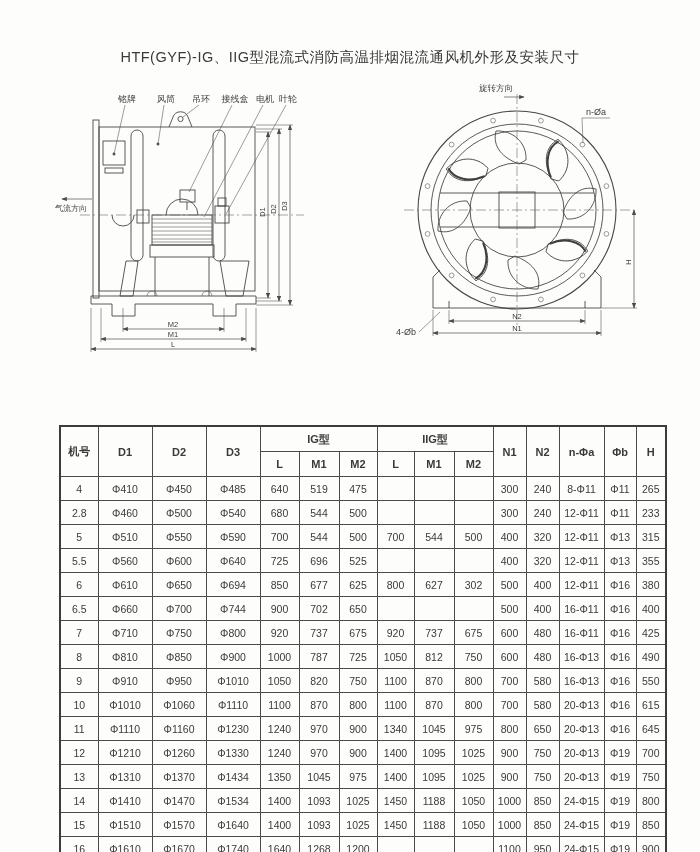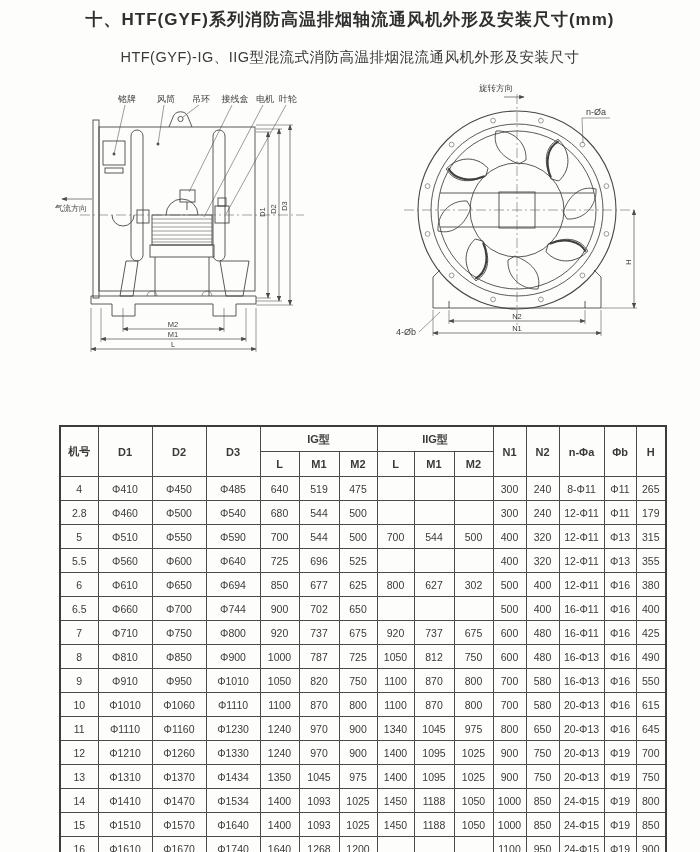--- a/index.html
+++ b/index.html
@@ -33,21 +33,20 @@
   .dim-line{stroke:#4c4c4c;stroke-width:0.7;}
   .draw-line{stroke:#474747;stroke-width:0.9;fill:none;}
   .thin-line{stroke:#5a5a5a;stroke-width:0.6;fill:none;}
   .center-line{stroke:#6a6a6a;stroke-width:0.6;stroke-dasharray:10 3 2 3;fill:none;}
 </style>
 </head>
 <body>
 
 <div class="page">
 
-  <div class="doc-title">十、HTF(GYF)系列消防高温排烟轴流通风机外形及安装尺寸(mm)</div>
   <div class="doc-subtitle">HTF(GYF)-IG、IIG型混流式消防高温排烟混流通风机外形及安装尺寸</div>
 
   <svg style="left:52px;top:84px;" width="290" height="292" viewBox="0 0 290 292">
     <defs>
       <marker id="ar" markerWidth="8" markerHeight="6" refX="7" refY="3" orient="auto">
         <path d="M0,0 L8,3 L0,6 Z" fill="#4c4c4c"></path>
       </marker>
       <marker id="arR" markerWidth="8" markerHeight="6" refX="1" refY="3" orient="auto">
         <path d="M8,0 L0,3 L8,6 Z" fill="#4c4c4c"></path>
       </marker>
@@ -329,21 +328,21 @@
           <td>680</td>
           <td>544</td>
           <td>500</td>
           <td></td>
           <td></td>
           <td></td>
           <td>300</td>
           <td>240</td>
           <td>12-Φ11</td>
           <td>Φ11</td>
-          <td>179</td>
+          <td>233</td>
         </tr>
         <tr>
           <td>5</td>
           <td>Φ510</td>
           <td>Φ550</td>
           <td>Φ590</td>
           <td>700</td>
           <td>544</td>
           <td>500</td>
           <td>700</td>

